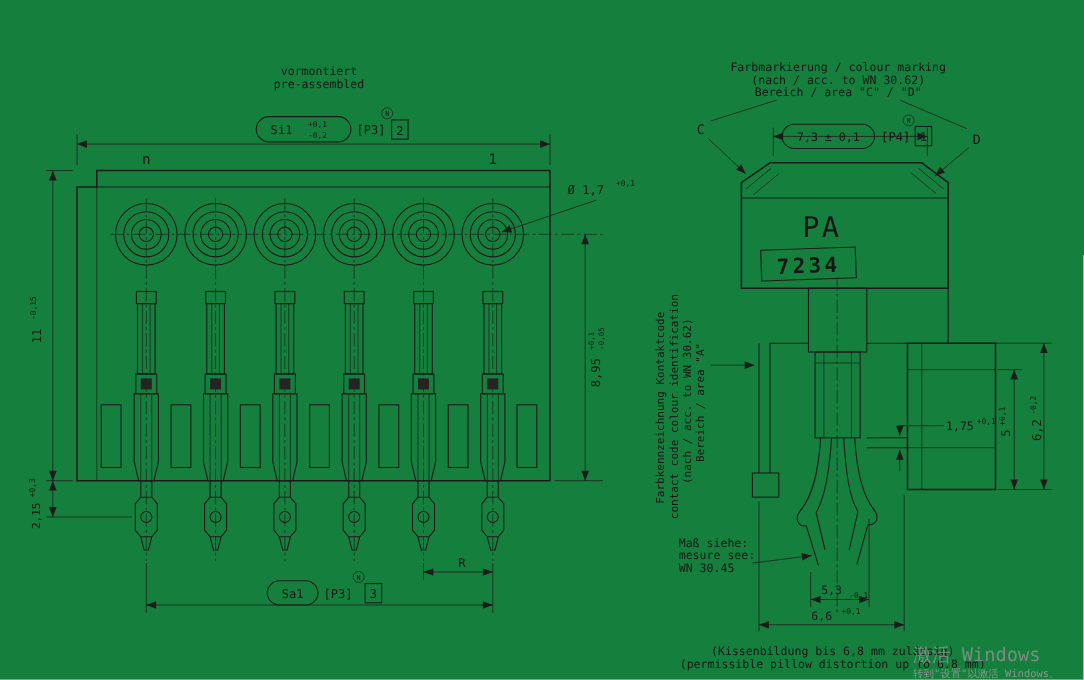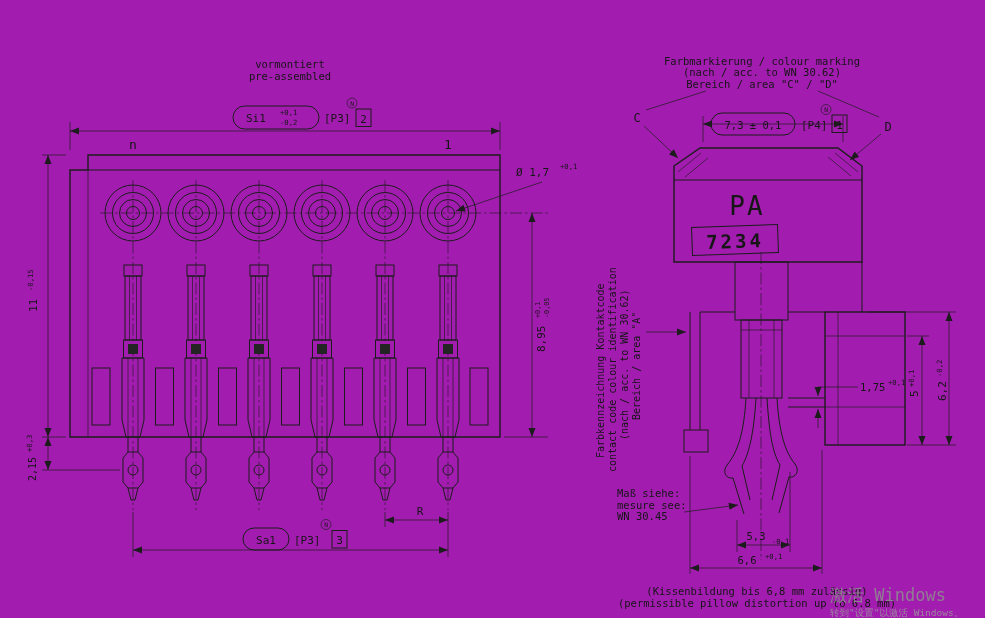--- a/index.html
+++ b/index.html
@@ -1,16 +1,16 @@
 <!DOCTYPE html>
 <html><head>
 <meta charset="utf-8">
 <style>
   html,body{margin:0;padding:0;background:#ffffff;}
-  #stage{position:relative;width:985px;height:618px;background:#a21caf;overflow:hidden;}
+  #stage{position:relative;width:985px;height:618px;background:#15803d;overflow:hidden;}
   svg{display:block;}
   .ol{fill:none;stroke:#1c1c1c;stroke-width:1.4;}
   .o1{fill:none;stroke:#1c1c1c;stroke-width:1;}
   .th{fill:none;stroke:#1c1c1c;stroke-width:.65;}
   .cl{fill:none;stroke:#1c1c1c;stroke-width:.6;stroke-dasharray:12 3 2.5 3;}
   .dm{fill:none;stroke:#1c1c1c;stroke-width:.7;}
   text{font-family:"DejaVu Sans Mono","Liberation Mono",monospace;fill:#161616;}
   .t{font-size:10.5px;}.tv{font-size:11px;}.ts{font-size:7.2px;}.tb{font-size:13px;}
   .tm{font-size:6.2px;}
   .wm1{font-size:17px;fill:#8e8e8e;opacity:.85;}

